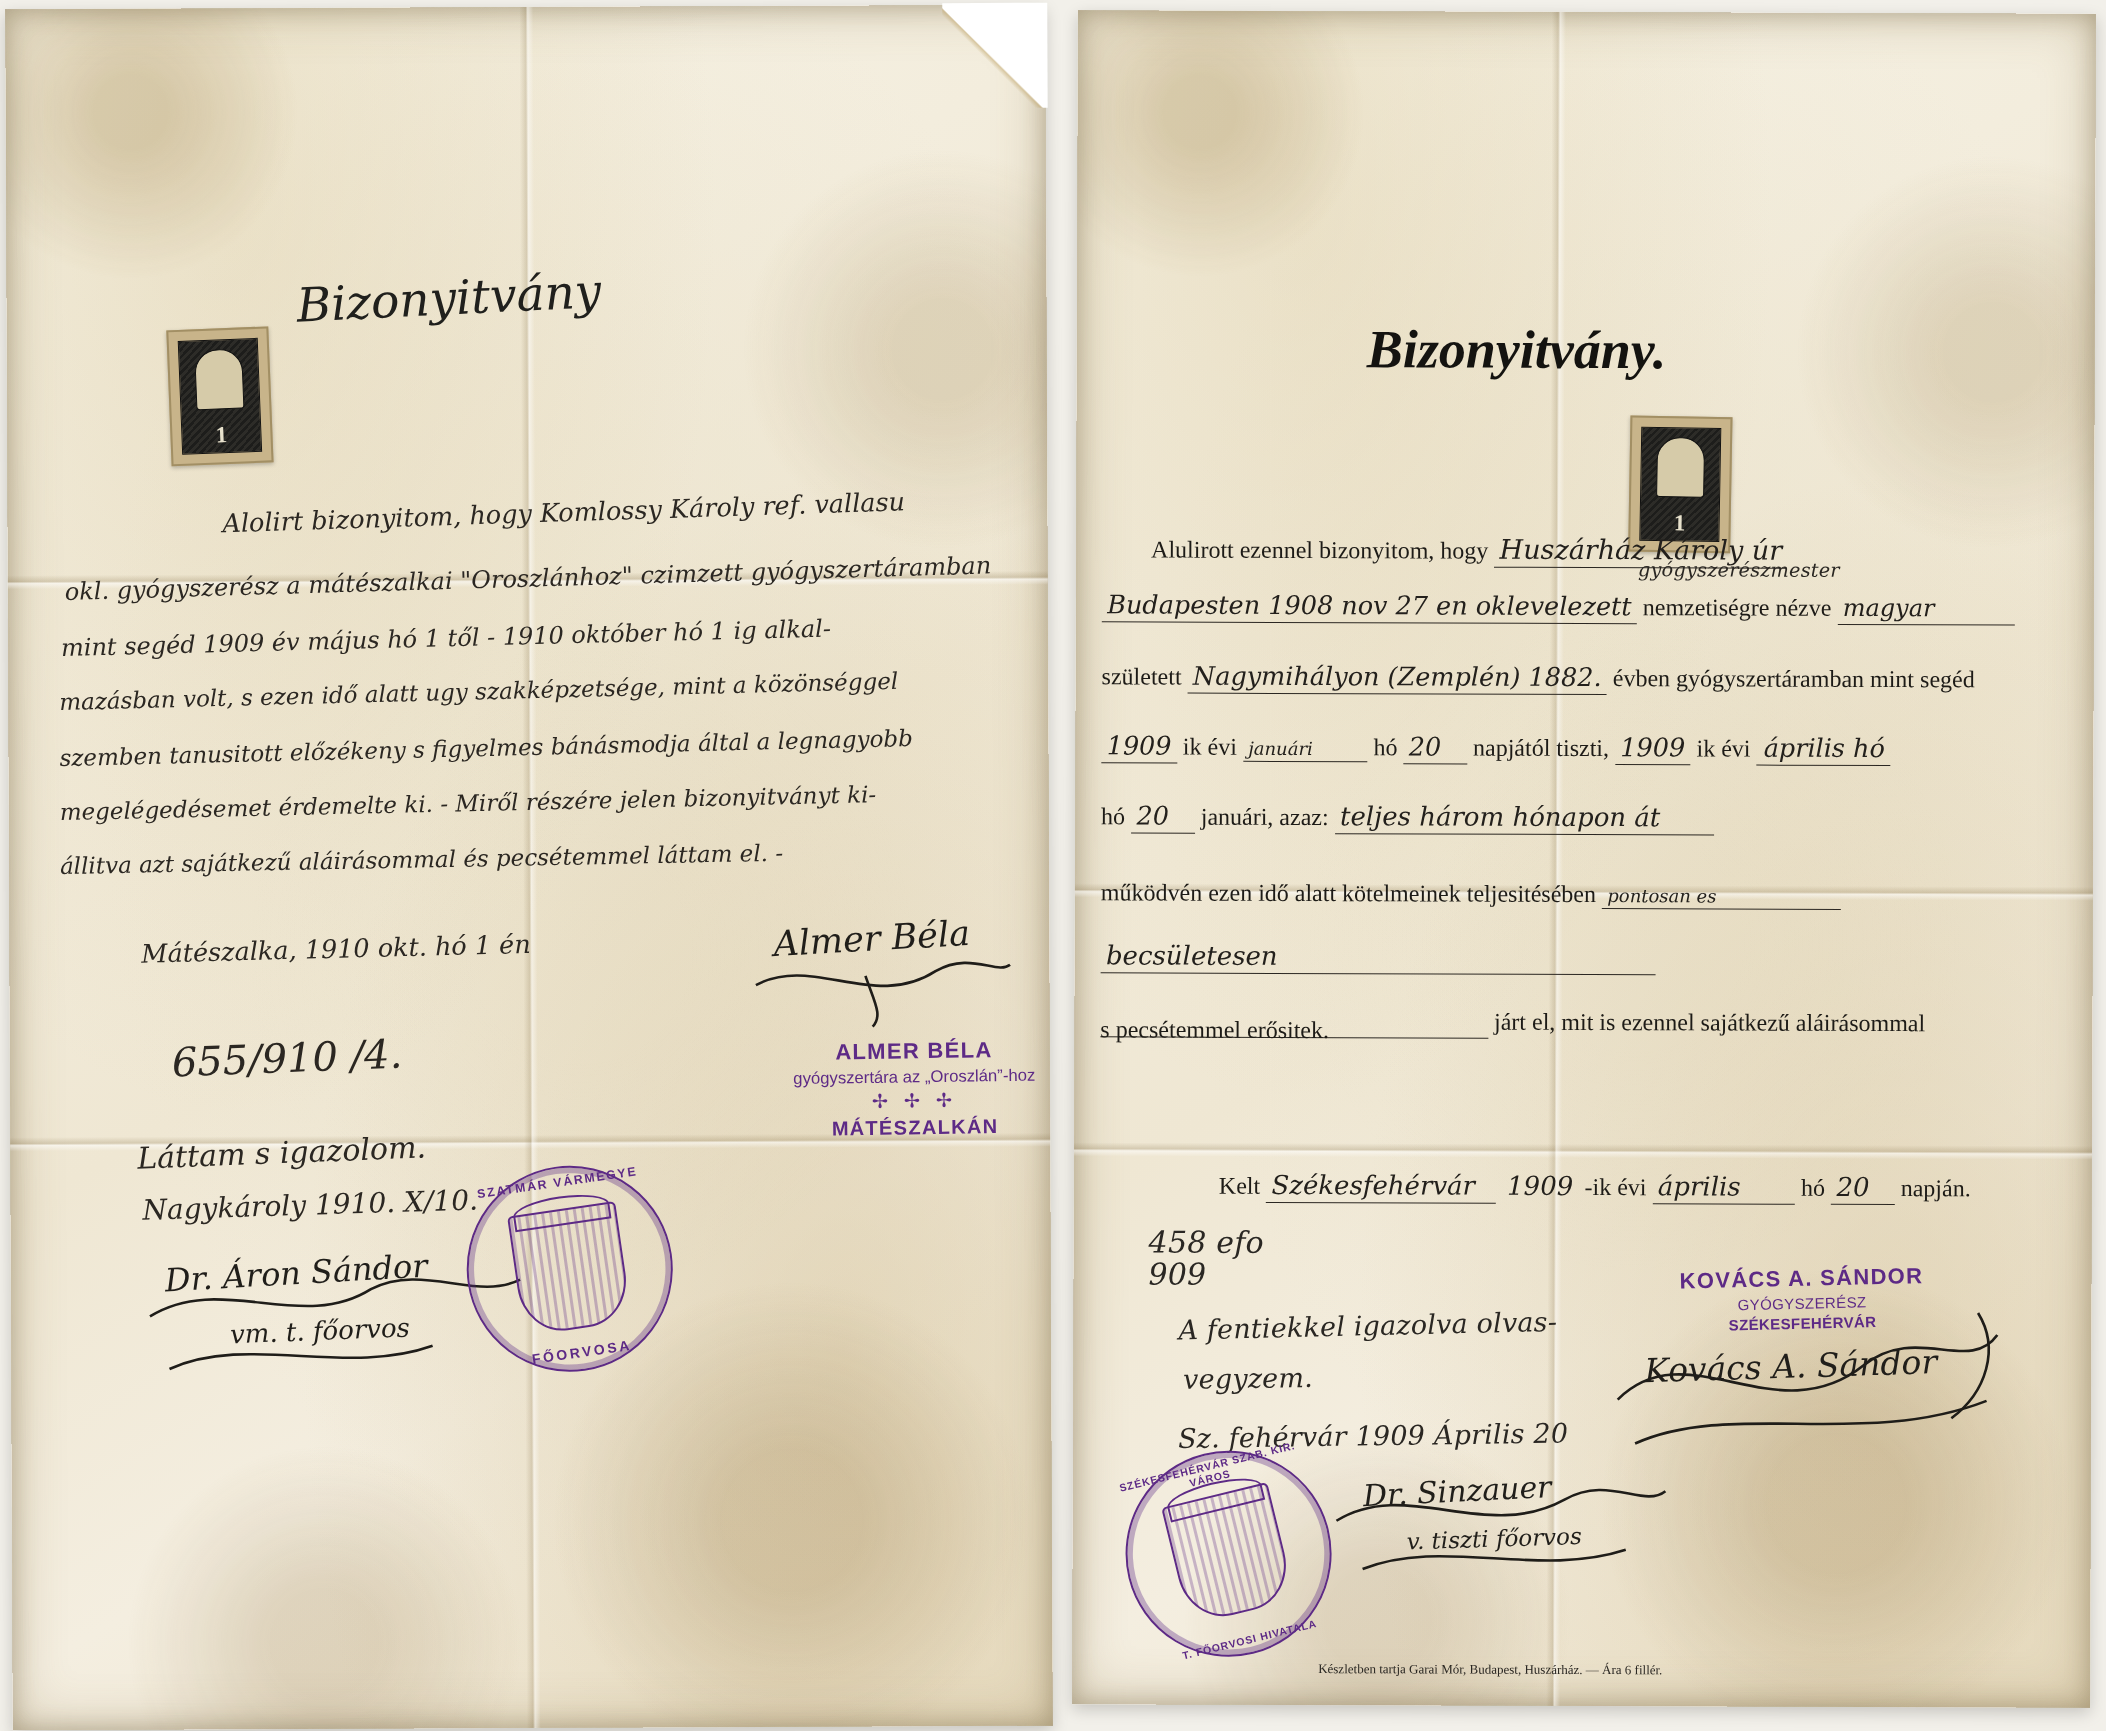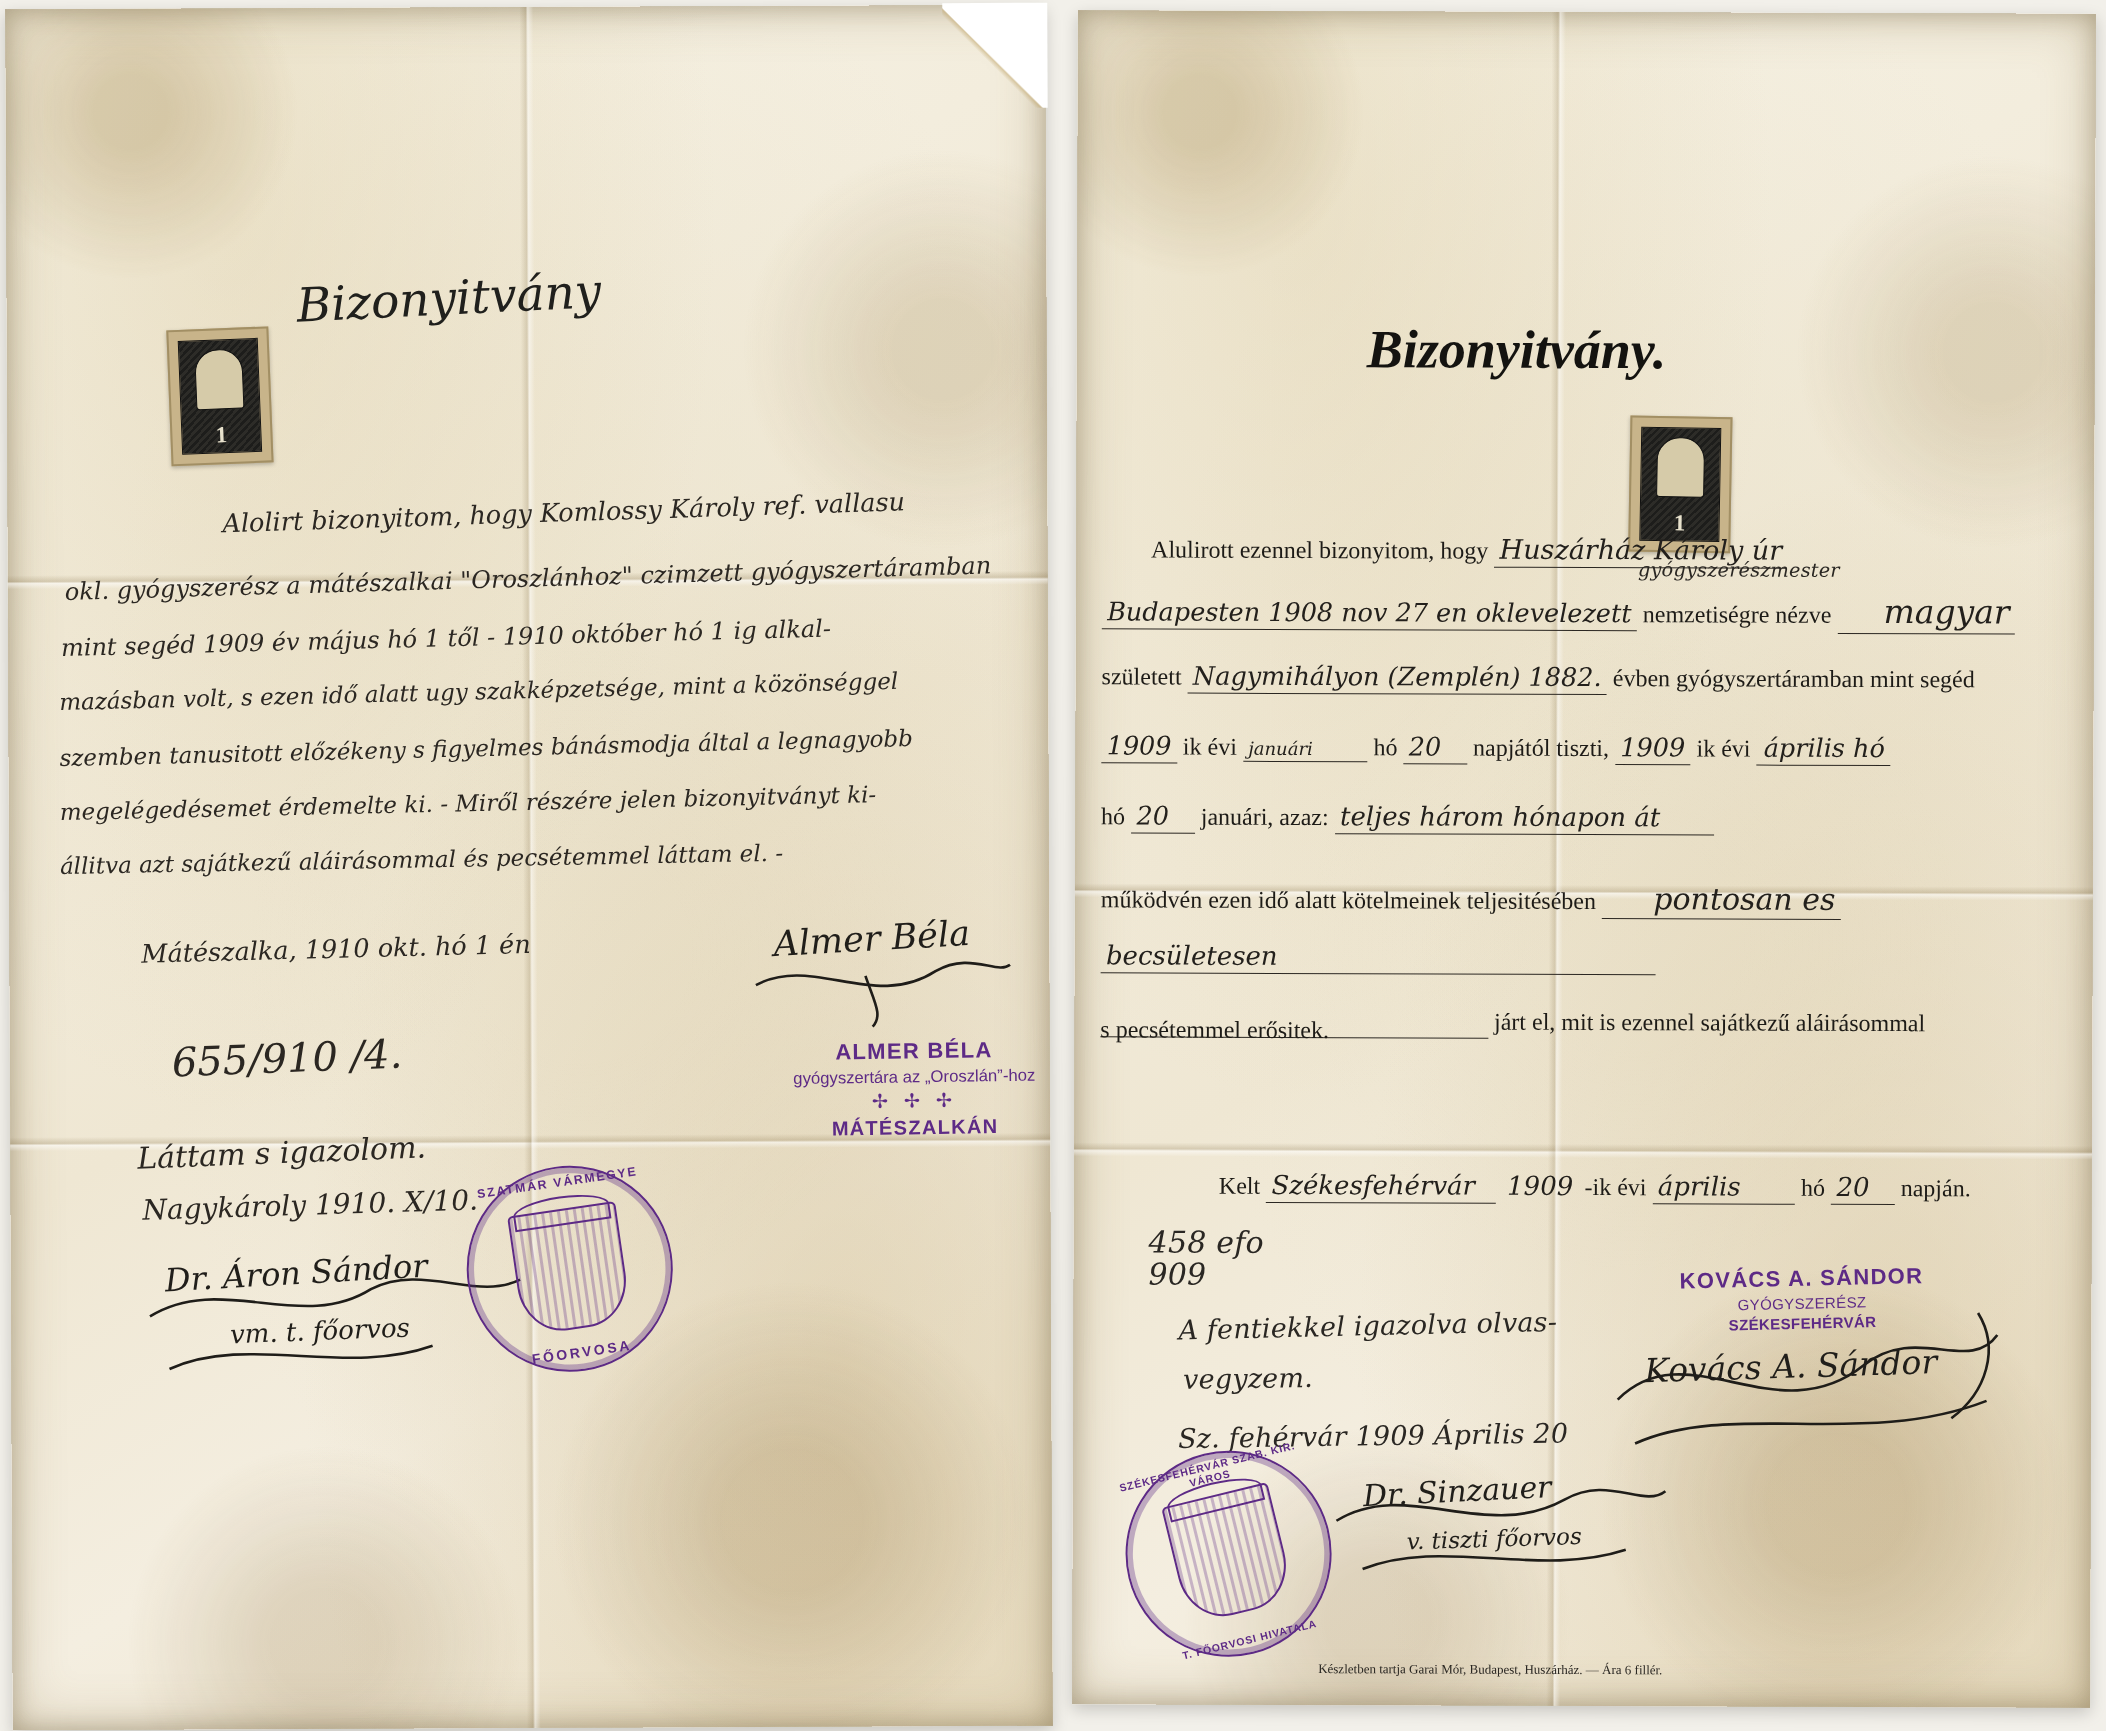--- a/index.html
+++ b/index.html
@@ -305,21 +305,21 @@
     </div>
 
     <div class="form-line" style="left:75px; top:522px;">
       <span>Alulirott ezennel bizonyitom, hogy</span>
       <span class="fill" style="font-size:27px; min-width:263px;">Huszárház Károly úr</span>
     </div>
 
     <div class="form-line" style="left:26px; top:579px;">
       <span class="fill" style="font-size:25.5px; min-width:377px;">Budapesten 1908 nov 27 en oklevelezett</span>
       <span>nemzetiségre nézve</span>
-      <span class="fill" style="font-size:33px; min-width:167px;text-align:right;">magyar</span>
+      <span class="fill" style="font-size:24px; min-width:167px;">magyar</span>
     </div>
     <div class="hand" style="position:absolute; left:562px; top:546px; font-size:19.3px;">gyógyszerészmester</div>
 
     <div class="form-line" style="left:26px; top:650px;">
       <span>született</span>
       <span class="fill" style="font-size:25.5px; min-width:342px;">Nagymihályon (Zemplén) 1882.</span>
       <span>évben gyógyszertáramban mint segéd</span>
     </div>
 
     <div class="form-line" style="left:26px; top:720px;">
@@ -336,21 +336,21 @@
 
     <div class="form-line" style="left:26px; top:790px;">
       <span>hó</span>
       <span class="fill" style="font-size:25.5px; min-width:53px;">20</span>
       <span>januári, azaz:</span>
       <span class="fill" style="font-size:26px; min-width:369px;">teljes három hónapon át</span>
     </div>
 
     <div class="form-line" style="left:26px; top:869px;">
       <span>működvén ezen idő alatt kötelmeinek teljesitésében</span>
-      <span class="fill" style="font-size:30px; min-width:228px;text-align:right;">pontosan es</span>
+      <span class="fill" style="font-size:18px; min-width:228px;">pontosan es</span>
     </div>
 
     <div class="form-line" style="left:26px; top:930px;">
       <span class="fill" style="font-size:26px; min-width:544px;">becsületesen</span>
     </div>
 
     <div class="form-line" style="left:26px; top:996px;">
       <span class="fill" style="min-width:377px;">&nbsp;</span>
       <span>járt el, mit is ezennel sajátkezű aláirásommal</span>
     </div>

